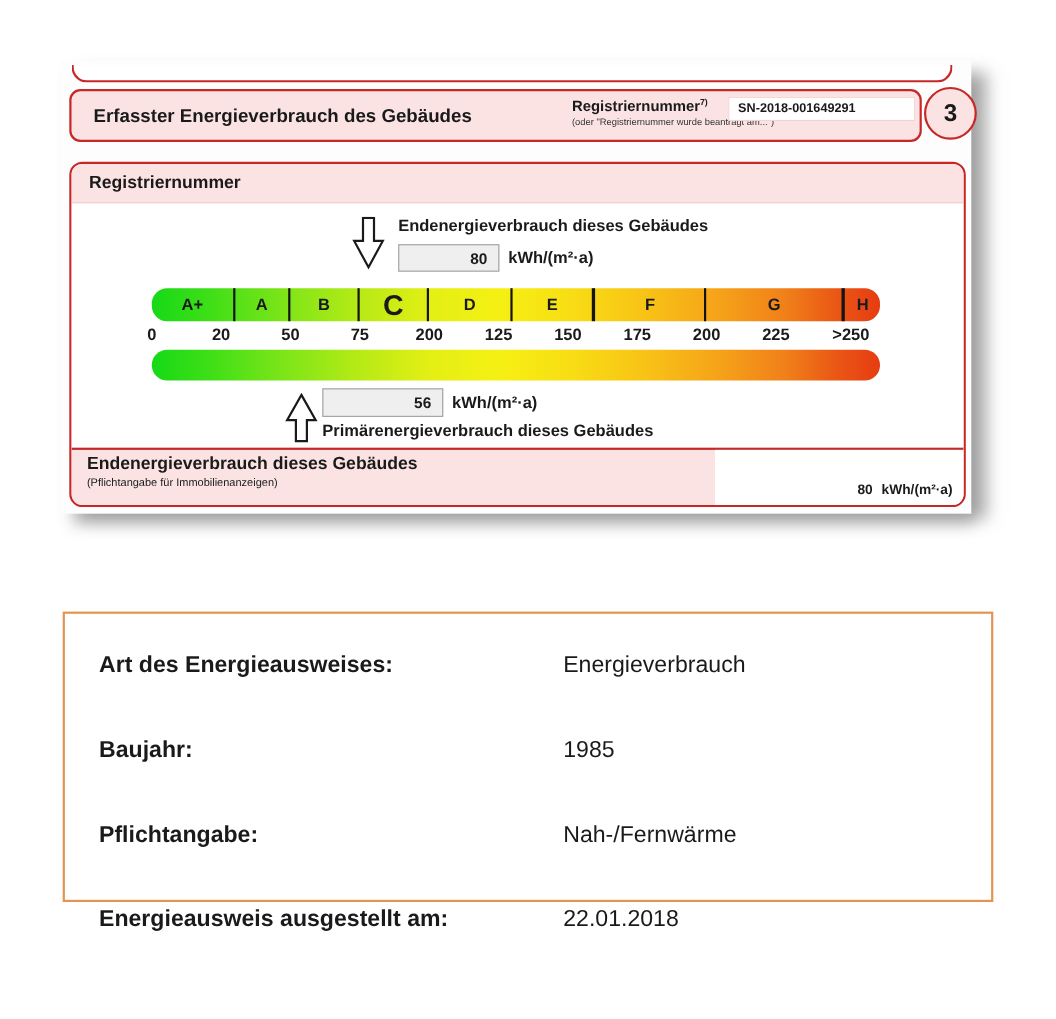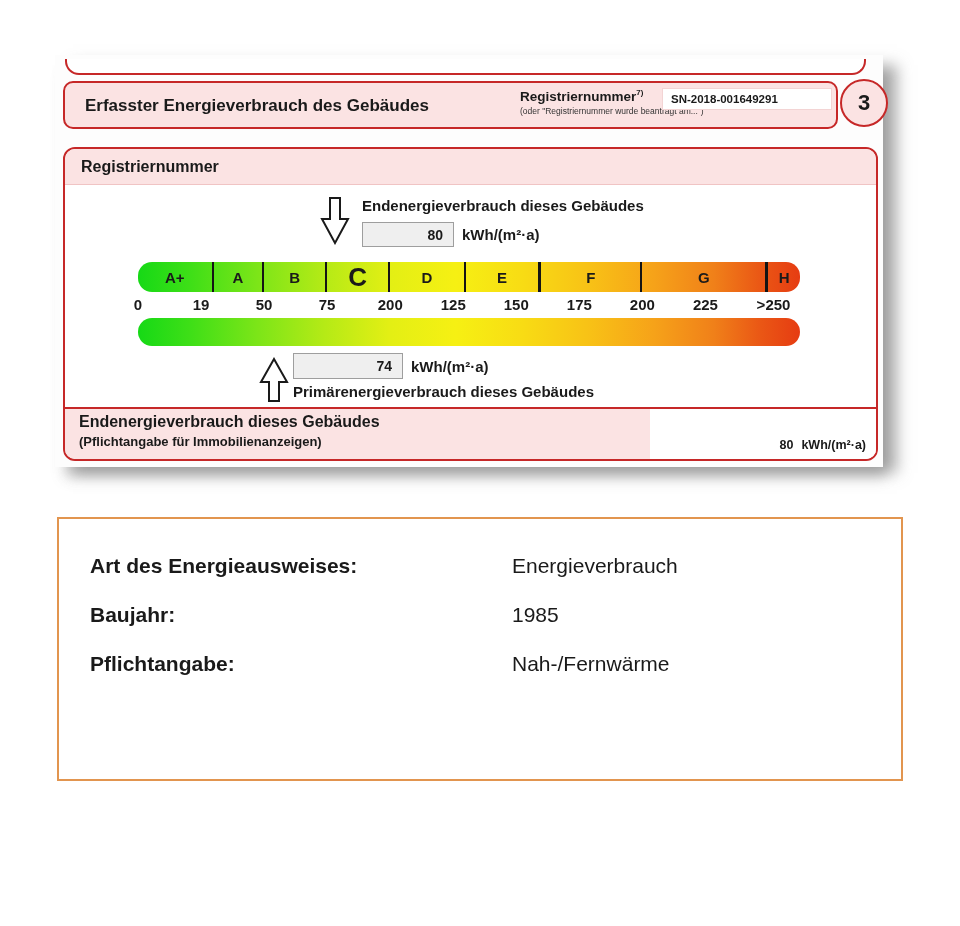--- a/index.html
+++ b/index.html
@@ -73,31 +73,31 @@
                   border-radius:14px; }
 
   .primary-value-row { position:absolute; left:228px; top:168px; display:flex; align-items:center; }
   .primary-label { position:absolute; left:228px; top:198px; font-size:15px; font-weight:700; }
 
   
   .cert-footer { position:absolute; left:0; bottom:0; width:100%; height:52px;
                  background:#fbe3e3; border-top:2px solid #c62828; }
   .footer-texts { position:absolute; left:14px; top:4px; }
   .footer-label { font-size:16px; font-weight:700; }
-  .footer-sublabel { font-size:13px; font-weight:700; margin-top:3px; }
+  .footer-sublabel { font-size:10px; font-weight:400; margin-top:3px; }
   .footer-field { position:absolute; right:0; top:0; width:226px; height:100%;
                   background:#fff; display:flex; align-items:flex-end; justify-content:flex-end;
                   padding:0 10px 7px 0; font-size:12.5px; font-weight:700; gap:8px; }
 
   
-  .details-card { position:absolute; left:57px; top:517px; width:846px; height:264px;
+  .details-card { position:absolute; left:57px; top:556px; width:846px; height:264px;
                   background:#fff; border:2px solid #e2954f;
                   padding:24px 0 0 31px;
                   display:grid; grid-template-columns:422px 1fr;
-                  grid-auto-rows:45px; row-gap:4px; align-items:center; }
+                  grid-auto-rows:45px; row-gap:32px; align-items:center; }
   .detail-label { font-size:21px; font-weight:700; }
   .detail-value { font-size:21px; }
 </style>
 </head>
 <body>
 
 <div class="page">
 
   <div class="certificate">
 
@@ -138,42 +138,42 @@
           <div class="seg rated" style="width:9.52%">C</div>
           <div class="seg" style="width:11.43%">D</div>
           <div class="seg thick" style="width:11.43%">E</div>
           <div class="seg" style="width:15.24%">F</div>
           <div class="seg thick" style="width:19.05%">G</div>
           <div class="seg" style="width:4.76%">H</div>
         </div>
 
         <div class="ticks-row">
           <span class="tick" style="left:0%">0</span>
-          <span class="tick" style="left:9.52%">19</span>
+          <span class="tick" style="left:9.52%">20</span>
           <span class="tick" style="left:19.05%">50</span>
           <span class="tick" style="left:28.57%">75</span>
           <span class="tick" style="left:38.10%">200</span>
           <span class="tick" style="left:47.62%">125</span>
           <span class="tick" style="left:57.14%">150</span>
           <span class="tick" style="left:66.67%">175</span>
           <span class="tick" style="left:76.19%">200</span>
           <span class="tick" style="left:85.71%">225</span>
           <span class="tick" style="left:96%">&gt;250</span>
         </div>
 
         <div class="gradient-bar scale-gradient"></div>
 
         <span class="arrow-up">
           <svg width="30" height="46" viewBox="0 0 30 46">
             <path d="M15 2 L28 25 H20 V44 H10 V25 H2 Z" fill="#ffffff" stroke="#1a1a1a" stroke-width="2"></path>
           </svg>
         </span>
 
         <div class="primary-value-row">
-          <div class="value-box primary">74</div>
+          <div class="value-box primary">56</div>
           <span class="unit">kWh/(m²·a)</span>
         </div>
         <div class="primary-label">Primärenergieverbrauch dieses Gebäudes</div>
       </div>
 
       <div class="cert-footer">
         <div class="footer-texts">
           <div class="footer-label">Endenergieverbrauch dieses Gebäudes</div>
           <div class="footer-sublabel">(Pflichtangabe für Immobilienanzeigen)</div>
         </div>
@@ -188,15 +188,17 @@
   <div class="details-card">
     <div class="detail-label">Art des Energieausweises:</div>
     <div class="detail-value">Energieverbrauch</div>
 
     <div class="detail-label">Baujahr:</div>
     <div class="detail-value">1985</div>
 
     <div class="detail-label">Pflichtangabe:</div>
     <div class="detail-value">Nah-/Fernwärme</div>
 
+    <div class="detail-label">Energieausweis ausgestellt am:</div>
+    <div class="detail-value">22.01.2018</div>
   </div>
 
 </div>
 
 </body></html>

